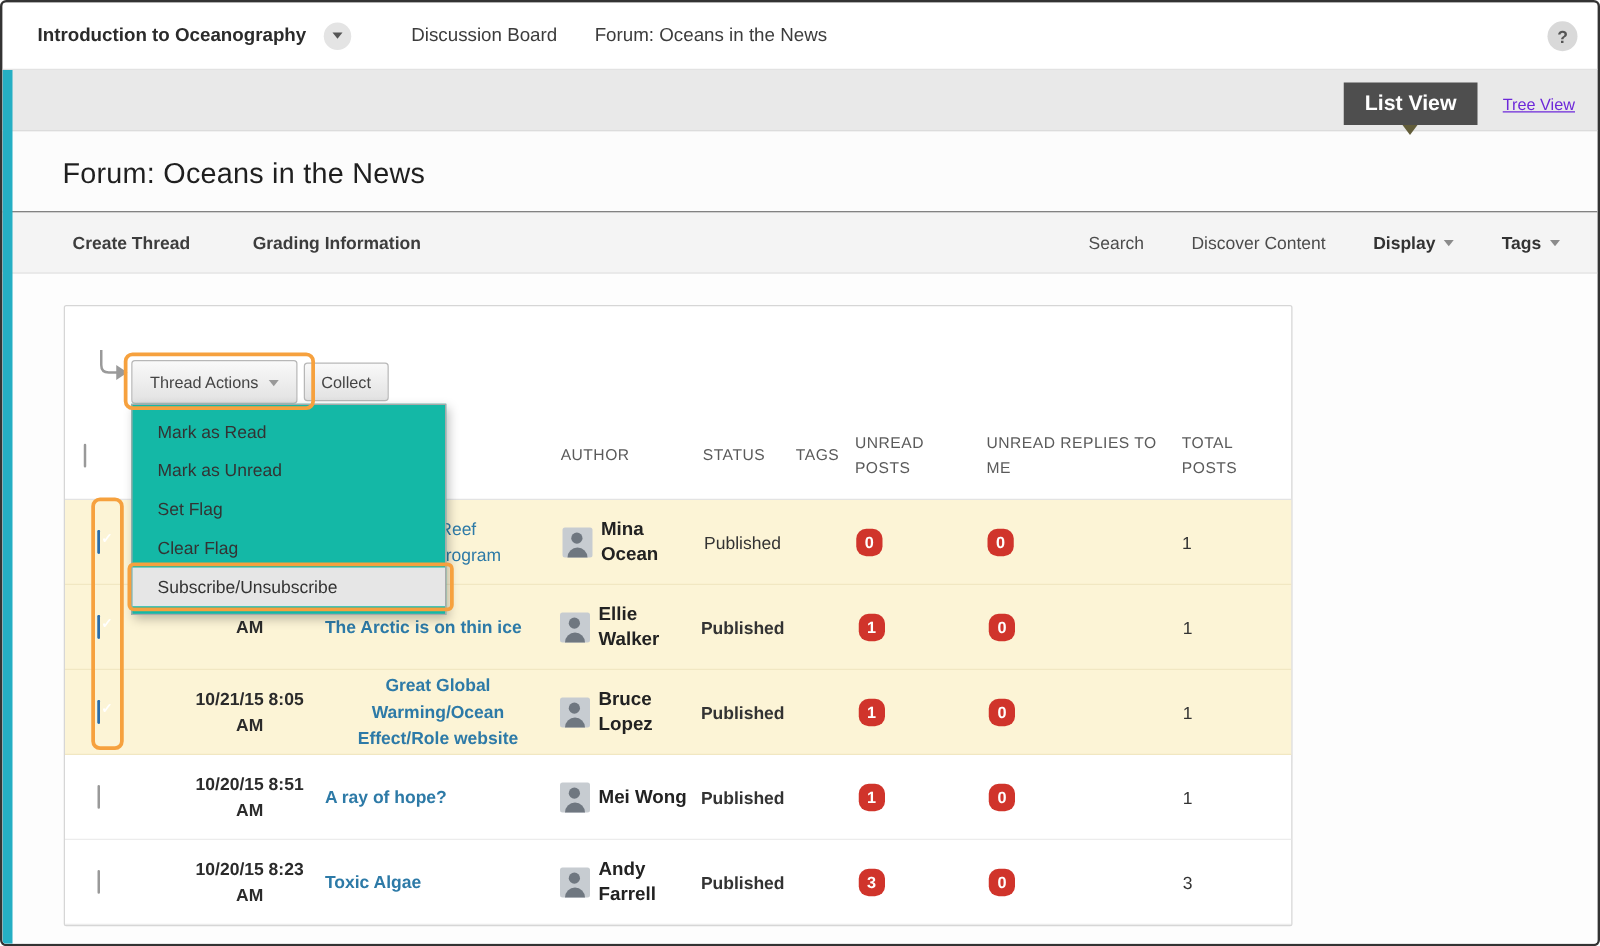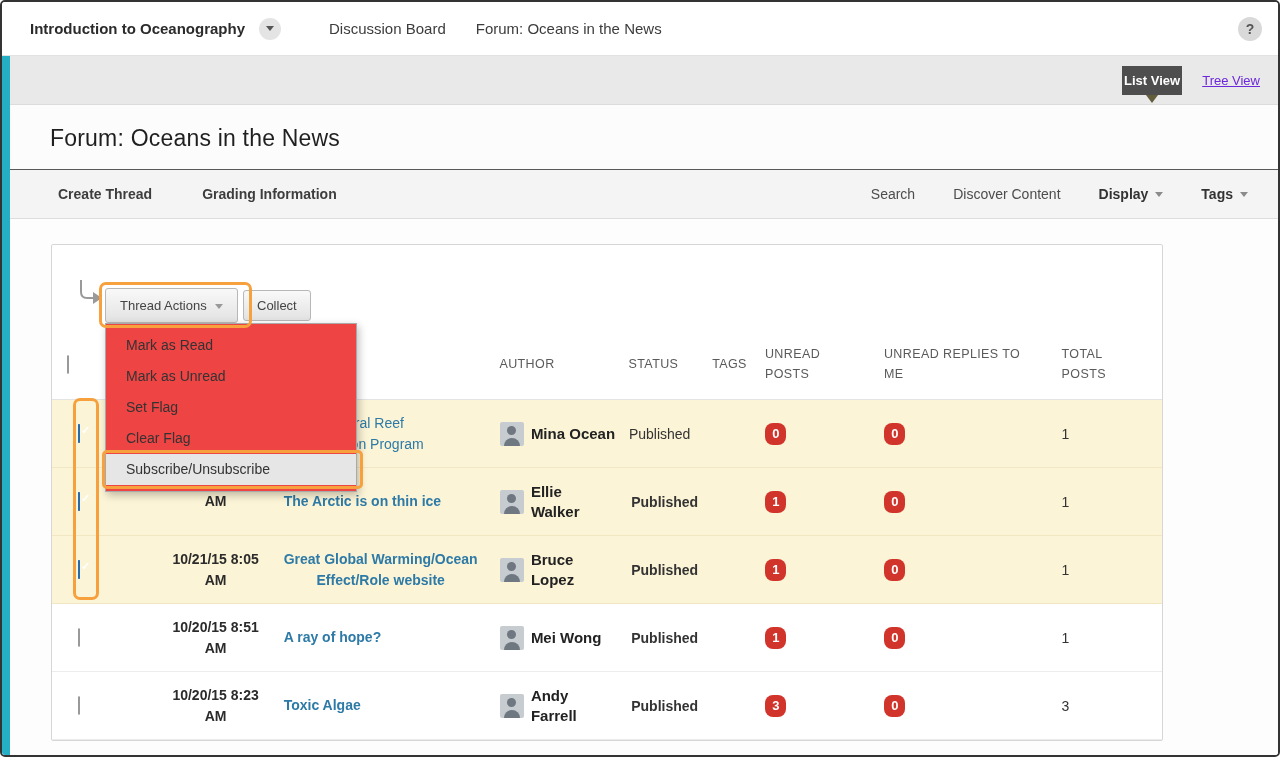--- a/index.html
+++ b/index.html
@@ -16,51 +16,51 @@
   .chevron-circle .caret-down { border-top-color:#555; }
   .topnav { display:flex; gap:30px; margin-left:48px; font-size:15px; color:#3c3c3c; }
   .help-circle { margin-left:auto; width:24px; height:24px; border-radius:50%; background:#d9d9d9; color:#555; font-weight:bold; font-size:14px; display:flex; align-items:center; justify-content:center; cursor:pointer; }
 
   
   .teal-strip { position:absolute; left:0; top:54px; bottom:0; width:8px; background:#25afc4; z-index:20; }
 
   
   .view-band { height:49px; background:#e9e9e9; position:relative; border-bottom:1px solid #dcdcdc; }
   .view-tabs { position:absolute; right:14px; top:10px; display:flex; align-items:center; }
-  .list-view-tab { background:#4e4e4e; color:#fff; font-weight:bold; font-size:13px; padding:7px 2px; position:relative; cursor:pointer; }
+  .list-view-tab { background:#4e4e4e; color:#fff; font-weight:bold; font-size:17px; padding:7px 17px; position:relative; cursor:pointer; }
   .tab-notch { position:absolute; left:50%; transform:translateX(-50%); top:100%; width:0; height:0; border-left:6px solid transparent; border-right:6px solid transparent; border-top:8px solid #625d3a; }
   .tree-view-link { color:#6d28d9; font-size:13px; padding:7px 4px 7px 20px; cursor:pointer;text-decoration:underline; }
 
   
   .title-section { background:#fcfcfc; height:65px; padding:20px 0 0 48px; border-bottom:1px solid #595959; }
   .page-title { font-size:23px; font-weight:500; color:#1f1f1f; letter-spacing:.2px; }
 
   
   .action-bar { height:49px; background:#f4f4f4; border-bottom:1px solid #ddd; display:flex; align-items:center; padding:0 30px 0 56px; font-size:14px; }
   .ab-left { display:flex; gap:50px; }
   .ab-link { color:#3d3d3d; font-weight:bold; cursor:pointer; }
   .ab-right { margin-left:auto; display:flex; gap:38px; align-items:center; }
   .ab-plain { color:#4c4c4c; cursor:pointer; }
   .ab-drop { color:#333; font-weight:bold; cursor:pointer; }
   .ab-drop .caret-down { margin-left:7px; vertical-align:2px; }
 
   
   .content { position:relative; padding-top:25px; height:536px; background:#fdfdfd; }
-  .panel { position:relative; margin-left:49px; width:1112px; height:497px; background:#fff; border:1px solid #d6d6d6; border-radius:2px; }
+  .panel { position:relative; margin-left:49px; width:983px; height:497px; background:#fff; border:1px solid #d6d6d6; border-radius:2px; }
 
   .toolbar { height:85px; position:relative; }
   .selectall-arrow { position:absolute; left:24px; top:34px; }
   .btn { position:absolute; background:linear-gradient(#f9f9f9,#e2e2e2); border:1px solid #b7b7b7; border-radius:3px; font-size:13px; color:#444; cursor:pointer; }
   .thread-actions-btn { left:53px; top:43px; padding:9px 14px; }
   .thread-actions-btn .caret-down { margin-left:8px; vertical-align:1px; border-top-color:#999; }
   .collect-btn { left:191px; top:45px; padding:7px 13px; }
   .thread-actions-annotation { position:absolute; left:47px; top:37px; width:153px; height:46px; border:3px solid #f6a13e; border-radius:7px; z-index:6; pointer-events:none; }
 
   
-  .dropdown { position:absolute; left:53px; top:78px; width:252px; background:#ef4444; border:1px solid #a9a9a9; box-shadow:2px 3px 8px rgba(0,0,0,.25); z-index:5; padding:6px 0; }
+  .dropdown { position:absolute; left:53px; top:78px; width:252px; background:#14b8a6; border:1px solid #a9a9a9; box-shadow:2px 3px 8px rgba(0,0,0,.25); z-index:5; padding:6px 0; }
   .dropdown-item { height:31px; line-height:31px; padding-left:20px; font-size:14px; color:#333; cursor:pointer; }
   .dropdown-item.highlighted { background:#e6e6e6; position:relative; }
   .subscribe-annotation { position:absolute; left:-4px; top:-4px; right:-7px; bottom:-4px; border:3px solid #f6a13e; border-radius:5px; pointer-events:none; }
 
   .checkbox-annotation { position:absolute; left:21px; top:153px; width:26px; height:202px; border:3px solid #f6a13e; border-radius:7px; z-index:4; pointer-events:none; }
 
   
   .trow { display:flex; align-items:center; min-height:68px; border-bottom:1px solid #ececec; }
   .trow.header { min-height:70px; border-bottom:1px solid #e3e3e3; }
   .trow.hl { background:#fcf4d6; border-bottom-color:#f1e7c2; }

